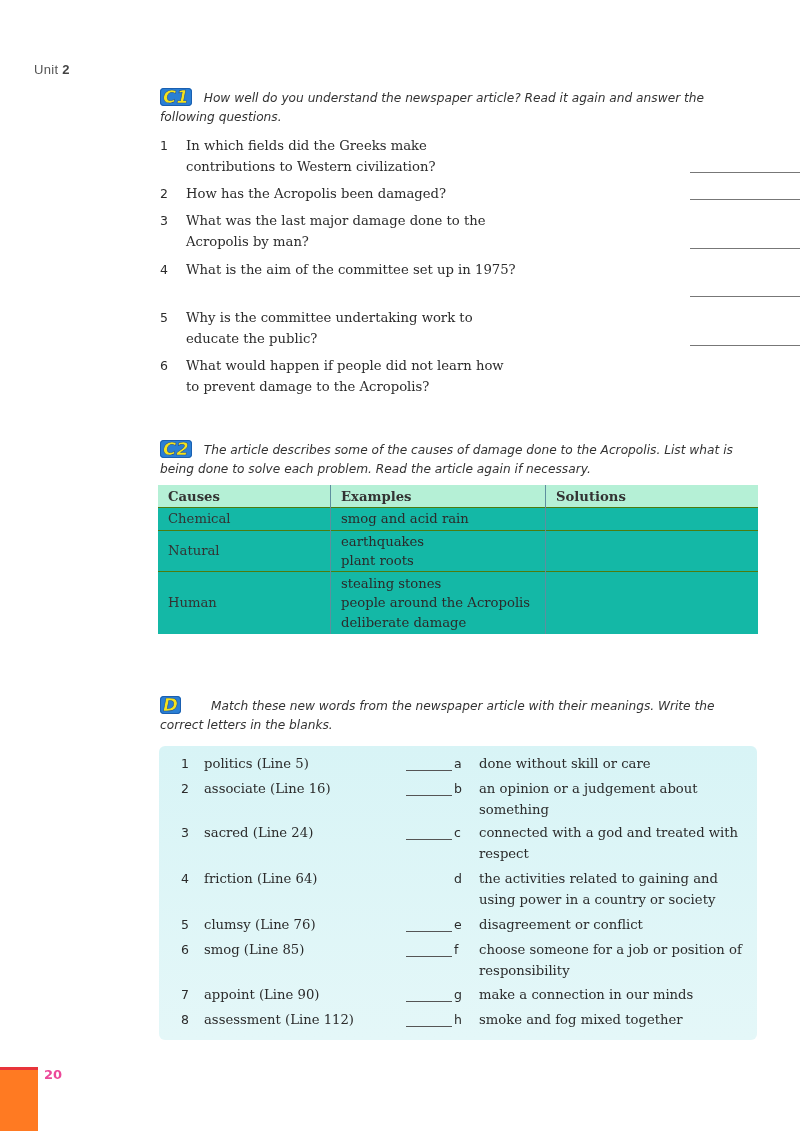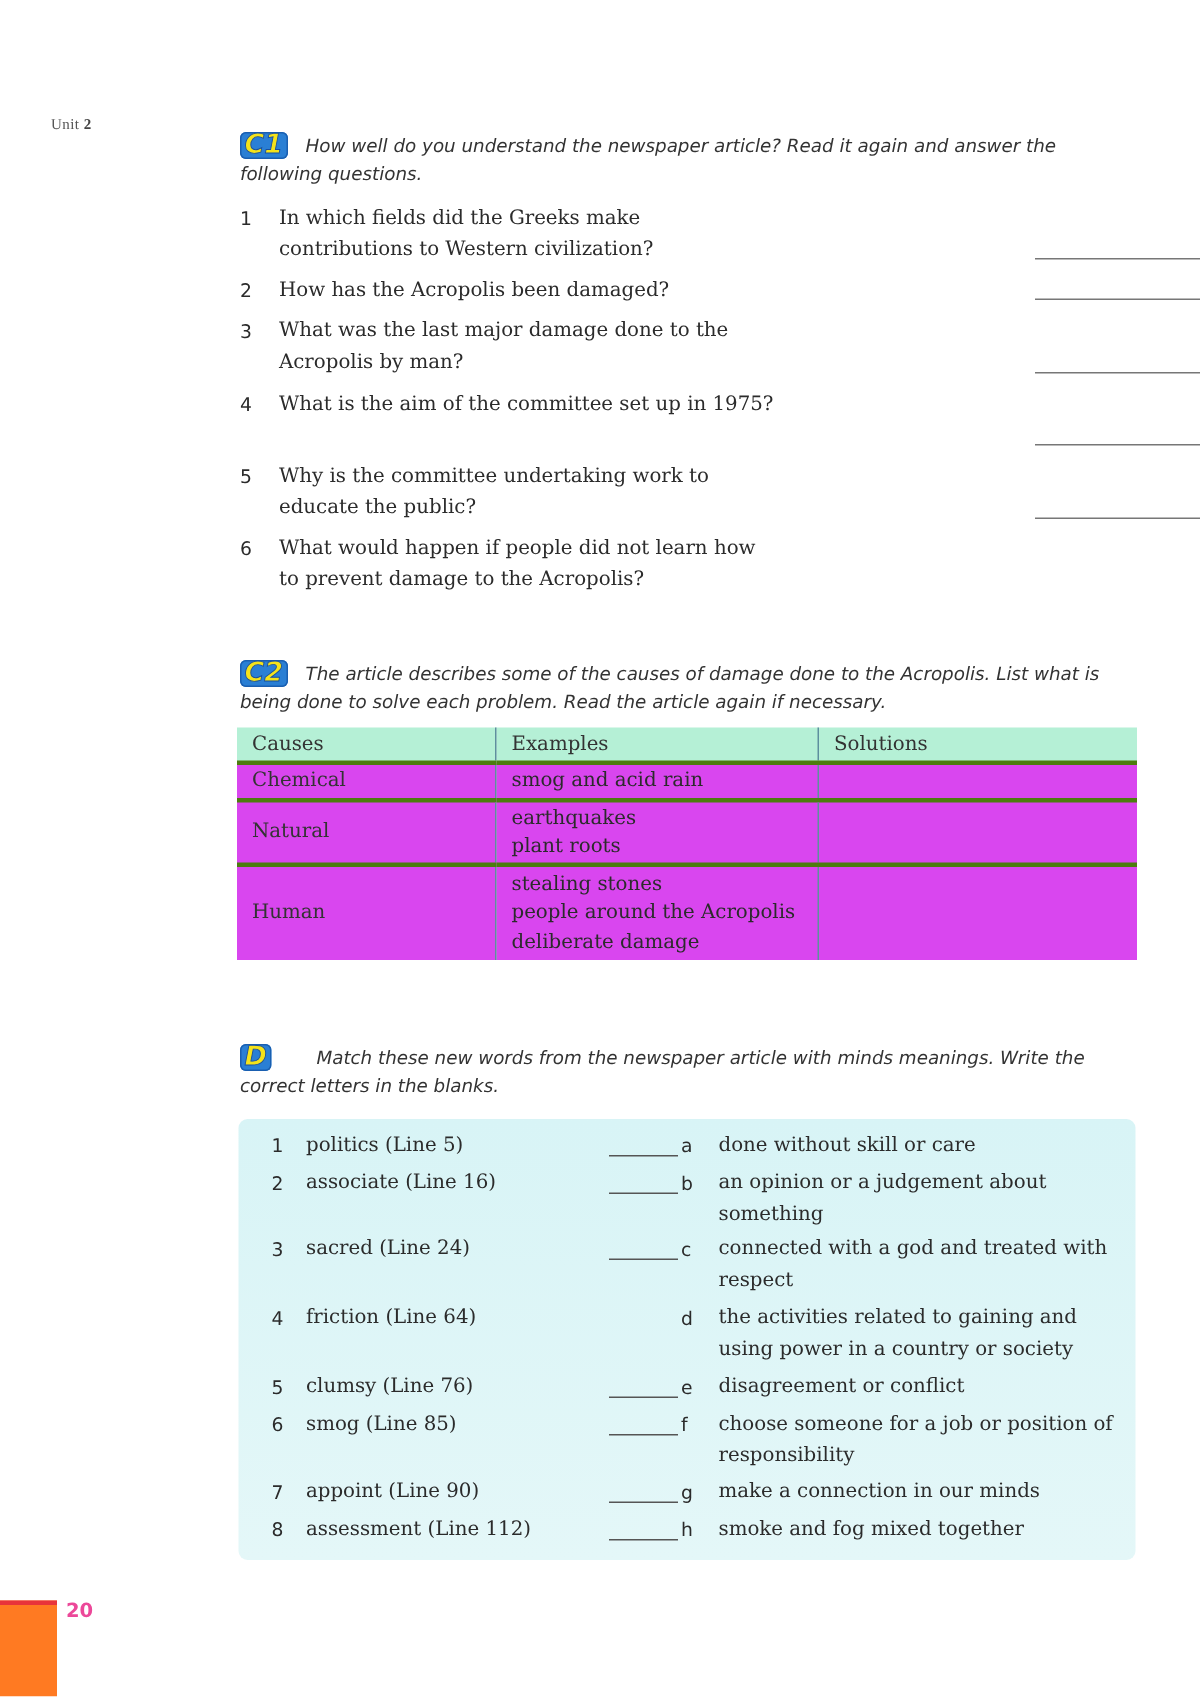--- a/index.html
+++ b/index.html
@@ -1,39 +1,39 @@
 <!DOCTYPE html>
 <html><head>
 <meta charset="utf-8">
 <style>
   html, body { margin: 0; padding: 0; }
   body { width: 800px; height: 1131px; background: #ffffff; position: relative; overflow: hidden;
          font-family: "DejaVu Serif", serif; color: #2b2b2b; }
-  .unit { position: absolute; left: 34px; top: 62px; font-family: Liberation Serif, serif;
-          font-size: 10px; color: #555; letter-spacing: 0.3px; margin-top: 16px; }
+  .unit { position: absolute; left: 34px; top: 62px; font-family: Liberation Sans, sans-serif;
+          font-size: 13px; color: #555; letter-spacing: 0.3px; }
   .unit b { font-weight: bold; color: #444; }
 
   .badge { display: inline-block; font-family: "DejaVu Sans", sans-serif; font-weight: bold;
            font-size: 18px; color: #f5e31a; background: #2a7fd4; border-radius: 4px;
            padding: 0 3px; line-height: 18px; -webkit-text-stroke: 0.6px #1a4f9c;
            box-shadow: inset 0 0 0 1px #1a5fb0; margin-right: 12px; vertical-align: -1px; }
   .instr { position: absolute; left: 160px; width: 600px; font-family: "DejaVu Sans", sans-serif;
            font-style: italic; font-size: 12.2px; line-height: 19px; color: #333; }
 
   .qlist { position: absolute; left: 160px; top: 135px; width: 600px; }
   .q { position: absolute; left: 0; width: 600px; font-size: 13.2px; line-height: 21px; }
   .q .num { position: absolute; left: 0; font-family: "DejaVu Sans", sans-serif; font-size: 12.5px; }
   .q .txt { position: absolute; left: 26px; width: 330px; }
   .ans { position: absolute; left: 530px; width: 218px; height: 0; border-top: 1.5px solid #777; }
 
   .tbl { position: absolute; left: 158px; top: 485px; width: 600px; border-collapse: collapse;
          font-size: 13.2px; }
   .tbl th, .tbl td { text-align: left; font-weight: normal; padding: 0 10px; vertical-align: middle; }
-  .tbl th { background: #b5f0d6; height: 22px; font-weight: 400; color: #333; }
-  .tbl td { background: #d946ef; border-top: 3px solid #4d7c0f; line-height: 19.5px; margin-left: 12px; }
+  .tbl th { background: #b5f0d6; height: 22px; font-weight: 700; color: #333; }
+  .tbl td { background: #14b8a6; border-top: 1px solid #4d7c0f; line-height: 19.5px; margin-left: 12px; }
   .tbl th + th, .tbl td + td { border-left: 1px solid #5e8f9e; }
   .tbl td.cause { color: #333; }
   .tbl tr.r0 td { height: 22px; }
   .tbl tr.r1 td { height: 40px; }
   .tbl tr.r2 td { height: 22px; }
   .tbl tr.r3 td { height: 62px; }
   .c1 { width: 152px; } .c2 { width: 194px; }
 
   .match { position: absolute; left: 159px; top: 746px; width: 598px; height: 294px;
            background: linear-gradient(180deg, #d8f4f6 0%, #e4f7f8 100%); border-radius: 6px; }
@@ -123,21 +123,21 @@
     <td>
       <div>stealing stones</div>
       <div>people around the Acropolis</div>
       <div>deliberate damage</div>
     </td>
     <td></td>
   </tr>
 </tbody>
   </table>
 
-<div class="instr" style="top:696px;"><span class="badge" style="margin-right:30px;">D</span><span>Match these new words from the newspaper article with minds meanings. Write the correct letters in the blanks.</span></div>
+<div class="instr" style="top:696px;"><span class="badge" style="margin-right:30px;">D</span><span>Match these new words from the newspaper article with their meanings. Write the correct letters in the blanks.</span></div>
 
 <div class="match">
 
   <div class="mrow" style="left:22px; top:7px;">
       <span class="n">1</span>
       <span class="w">politics (Line 5)</span>
       <span class="blank"></span>
     </div>
   <div class="mrow" style="left:22px; top:32px;">
       <span class="n">2</span>

